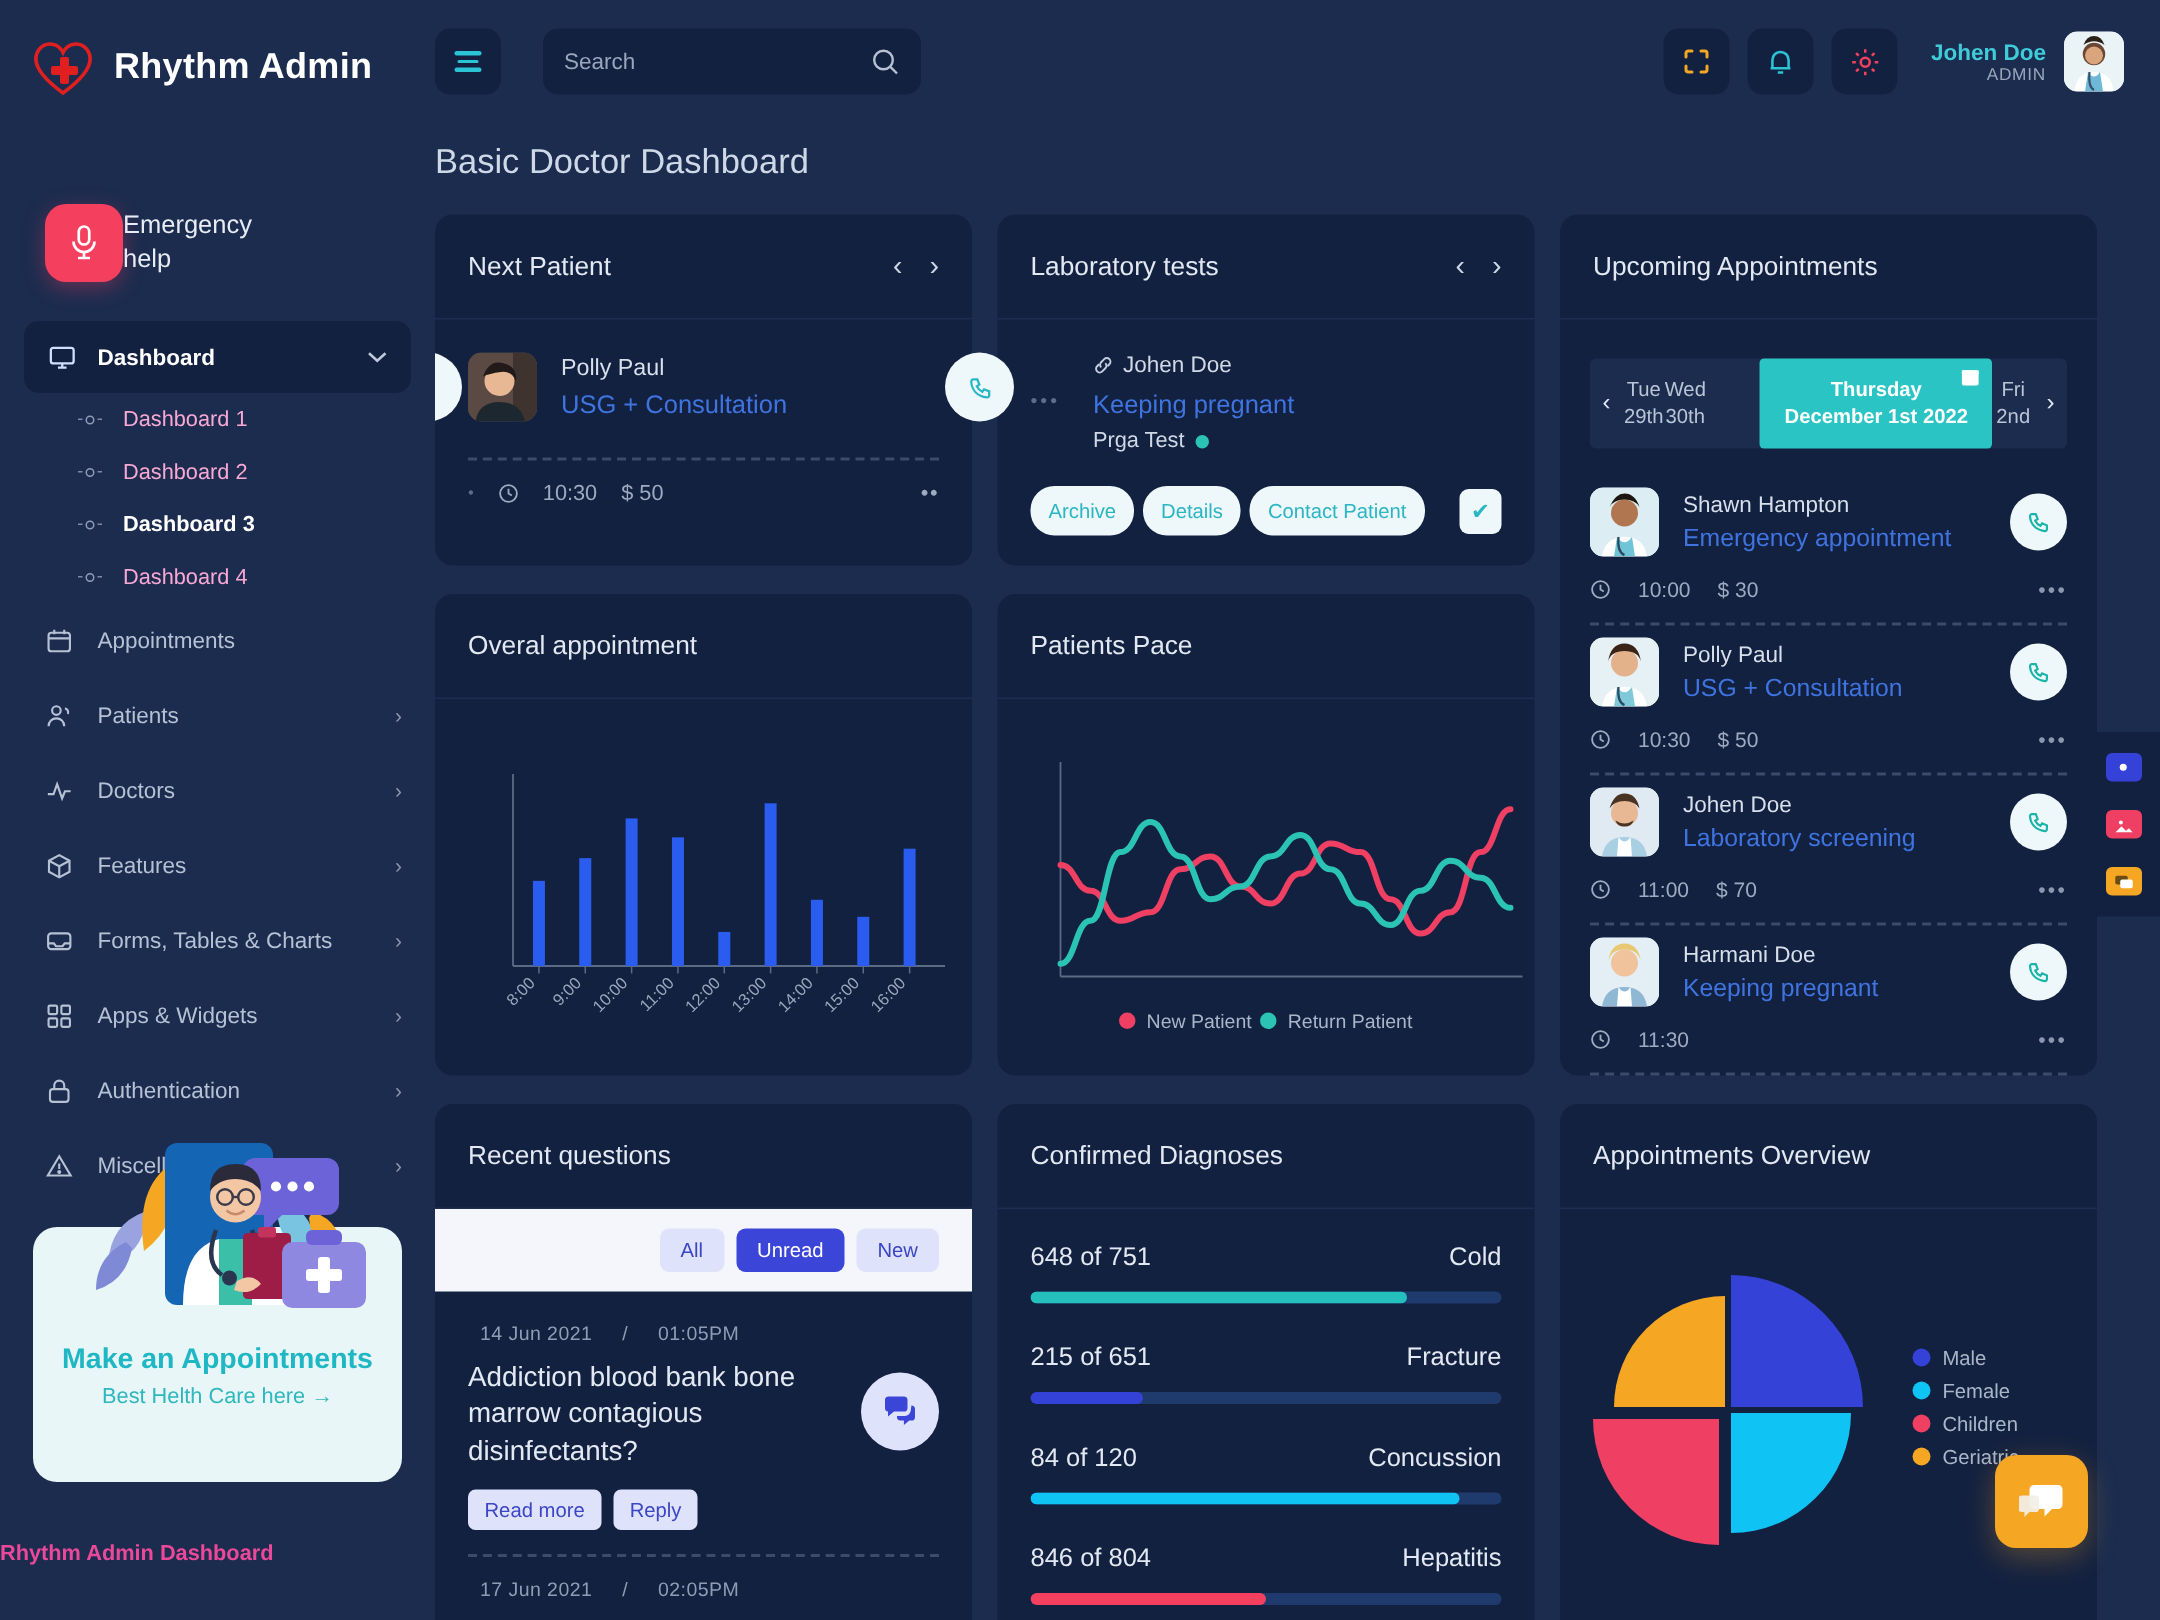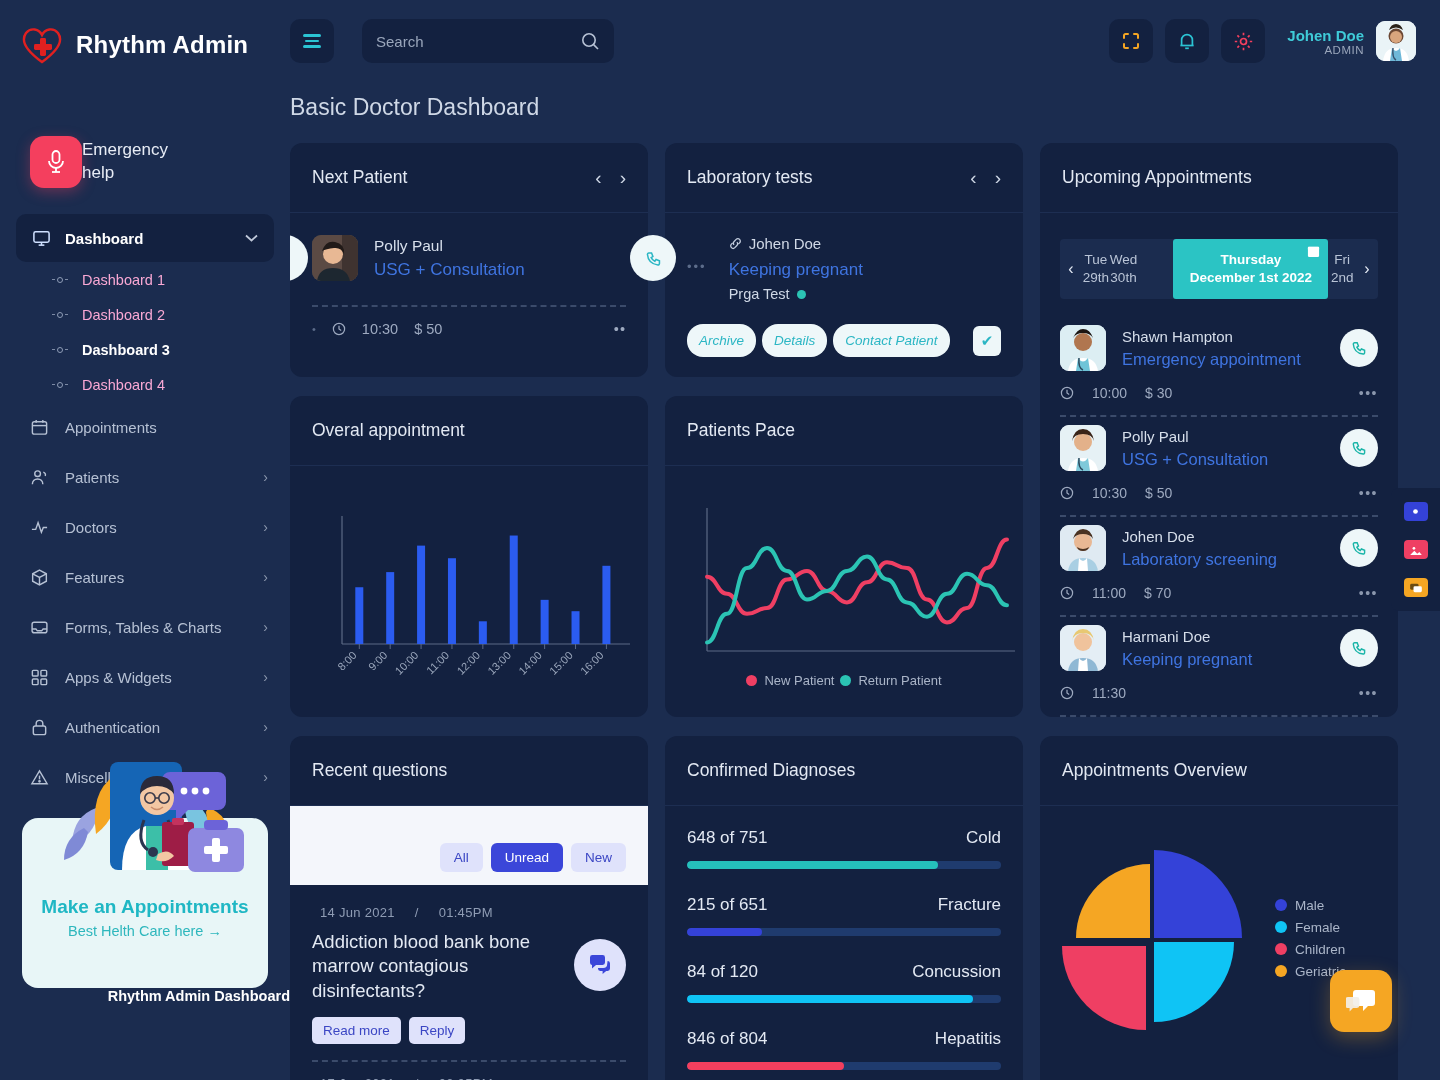--- a/index.html
+++ b/index.html
@@ -52,21 +52,21 @@
   }
   .nav-item .arr { margin-left: auto; color: #8b97ad; font-size: 14px; }
 
   .promo {
     margin: 16px 22px 0 22px; background: #e8f6f7; border-radius: 16px;
     height: 170px; position: relative; padding-top: 78px; text-align: center;
   }
   .promo-art { position: absolute; left: 0; right: 0; top: -68px; height: 150px; }
   .promo-t { color: #1fb7c4; font-size: 19px; font-weight: 600; }
   .promo-s { color: #2eb7bd; font-size: 14.5px; margin-top: 5px; }
-  .foot { text-align: right; color: #ffffff; font-size: 14.5px; font-weight: 700; }
+  .foot { text-align: left; color: #ec4899; font-size: 14.5px; font-weight: 700; margin-top: 40px; }
 
   
   .main { flex: 1; height: 1080px; position: relative; overflow: hidden; }
   .topbar { height: 82px; display: flex; align-items: center; padding: 0 24px 0 0; }
   .burger {
     width: 44px; height: 44px; border-radius: 10px; background: #132140;
     display: flex; align-items: center; justify-content: center; flex-direction: column; gap: 3px;
   }
   .burger span { display:block; height:2.4px; background:#2bc4d4; border-radius:2px;}
   .burger span:nth-child(1){width:18px;} .burger span:nth-child(2){width:14px;} .burger span:nth-child(3){width:18px;}
@@ -122,21 +122,21 @@
   
   .lab-body { padding: 22px 22px 0 22px; }
   .lab-main { display: flex; gap: 22px; }
   .lab-dots { color:#5c6c8a; letter-spacing:2px; padding-top:24px; font-size:13px;}
   .lab-name { color: #d1d9e6; font-size: 15px; display:flex;align-items:center;gap:7px; }
   .lab-diag { color: #3f74e0; font-size: 17px; margin-top: 8px; }
   .lab-test { color: #cfd8e6; font-size: 14.5px; margin-top: 6px; display:flex;align-items:center;gap:7px;}
   .lab-test .pill { width:9px;height:9px;border-radius:50%;background:#2bc4b4;display:inline-block;}
   .lab-btns { display: flex; gap: 6px; margin-top: 22px; align-items:center; }
   .lbtn { background:#eef7f9; color:#2bb6c4; font-size:13.5px; border-radius:16px;
-    padding: 9px 12px; white-space:nowrap;font-style:italic; }
+    padding: 9px 12px; white-space:nowrap; }
   .lcheck { margin-left:auto; background:#eef7f9; color:#2bb6c4; border-radius:6px;
     width:28px;height:30px; display:flex;align-items:center;justify-content:center; font-size:15px;}
 
   
   .chart-area { height: 232px; position: relative; }
 
   
   .tall { grid-row: span 2; }
   .date-strip {
     margin: 26px 20px 0 20px; height: 60px; display: flex; align-items: stretch;
@@ -158,21 +158,21 @@
   .appt-name { color:#d7dfeb; font-size:15px; }
   .appt-type { color:#3f74e0; font-size:16.5px; margin-top:5px; }
   .appt-call { margin-left:auto; width:38px;height:38px;border-radius:50%;background:#eef7f9;
     display:flex;align-items:center;justify-content:center;}
   .appt-foot { display:flex; align-items:center; gap:18px; padding:14px 0 14px 0; color:#9eaac0; font-size:14px;}
   .appt-foot .dots { margin-left:auto; letter-spacing:1.5px; color:#8b97ad; }
   .appt-sep { border-top: 2px dashed #3b4b6b; }
 
   
   .filters { background:#f4f6fb; padding: 13px 22px; display:flex; gap:8px; justify-content:flex-end; }
-  .fbtn { font-size:13.5px; padding: 7px 14px; border-radius:6px; background:#dfe2fb; color:#3b46c4;margin-top:24px; }
+  .fbtn { font-size:13.5px; padding: 7px 14px; border-radius:6px; background:#dfe2fb; color:#3b46c4; }
   .fbtn.on { background:#3b46d9; color:#fff; }
   .q { padding: 20px 22px 0 22px; position: relative; }
   .q-meta { color:#8f9cb4; font-size:13px; letter-spacing:.3px; }
   .q-meta span { margin: 0 8px; }
   .q-title { color:#e3e9f3; font-size:18.5px; line-height:1.32; margin-top:10px; max-width: 245px; }
   .q-bubble { position:absolute; right: 22px; top: 54px; width:52px;height:52px;border-radius:50%;
     background:#dfe2fb; display:flex;align-items:center;justify-content:center; }
   .q-actions { display:flex; gap:8px; margin-top: 14px; }
   .qbtn { background:#dfe2fb; color:#3b46c4; font-size:13.5px; padding:6px 11px; border-radius:5px; }
   .q-sep { border-top:2px dashed #3b4b6b; margin-top:16px; }
@@ -824,21 +824,21 @@
       </div>
       <div class="filters">
         <div class="fbtn">All</div>
         <div class="fbtn on">Unread</div>
         <div class="fbtn">New</div>
       </div>
       <div class="q">
         <div class="q-meta">
           <span>14 Jun 2021</span>
           <span>/</span>
-          <span>01:45PM</span>
+          <span>01:05PM</span>
         </div>
         <div class="q-title">Addiction blood bank bone marrow contagious disinfectants?</div>
         <div class="q-bubble">
           <svg width="24" height="22" viewBox="0 0 24 22" fill="#3b46d9">
             <path d="M2 3.4A2.4 2.4 0 0 1 4.4 1h10.2A2.4 2.4 0 0 1 17 3.4v5.2a2.4 2.4 0 0 1-2.4 2.4H8l-4 3.4v-3.4A2.4 2.4 0 0 1 2 8.6z"></path>
             <path d="M19.6 7h.4A2.4 2.4 0 0 1 22 9.4v5.2A2.4 2.4 0 0 1 19.6 17h-1.4l-3.6 3v-3h-2.4A2.4 2.4 0 0 1 10 14.6v-.6h5.2a4 4 0 0 0 4-4z"></path>
           </svg>
         </div>
         <div class="q-actions">
           <div class="qbtn">Read more</div>

